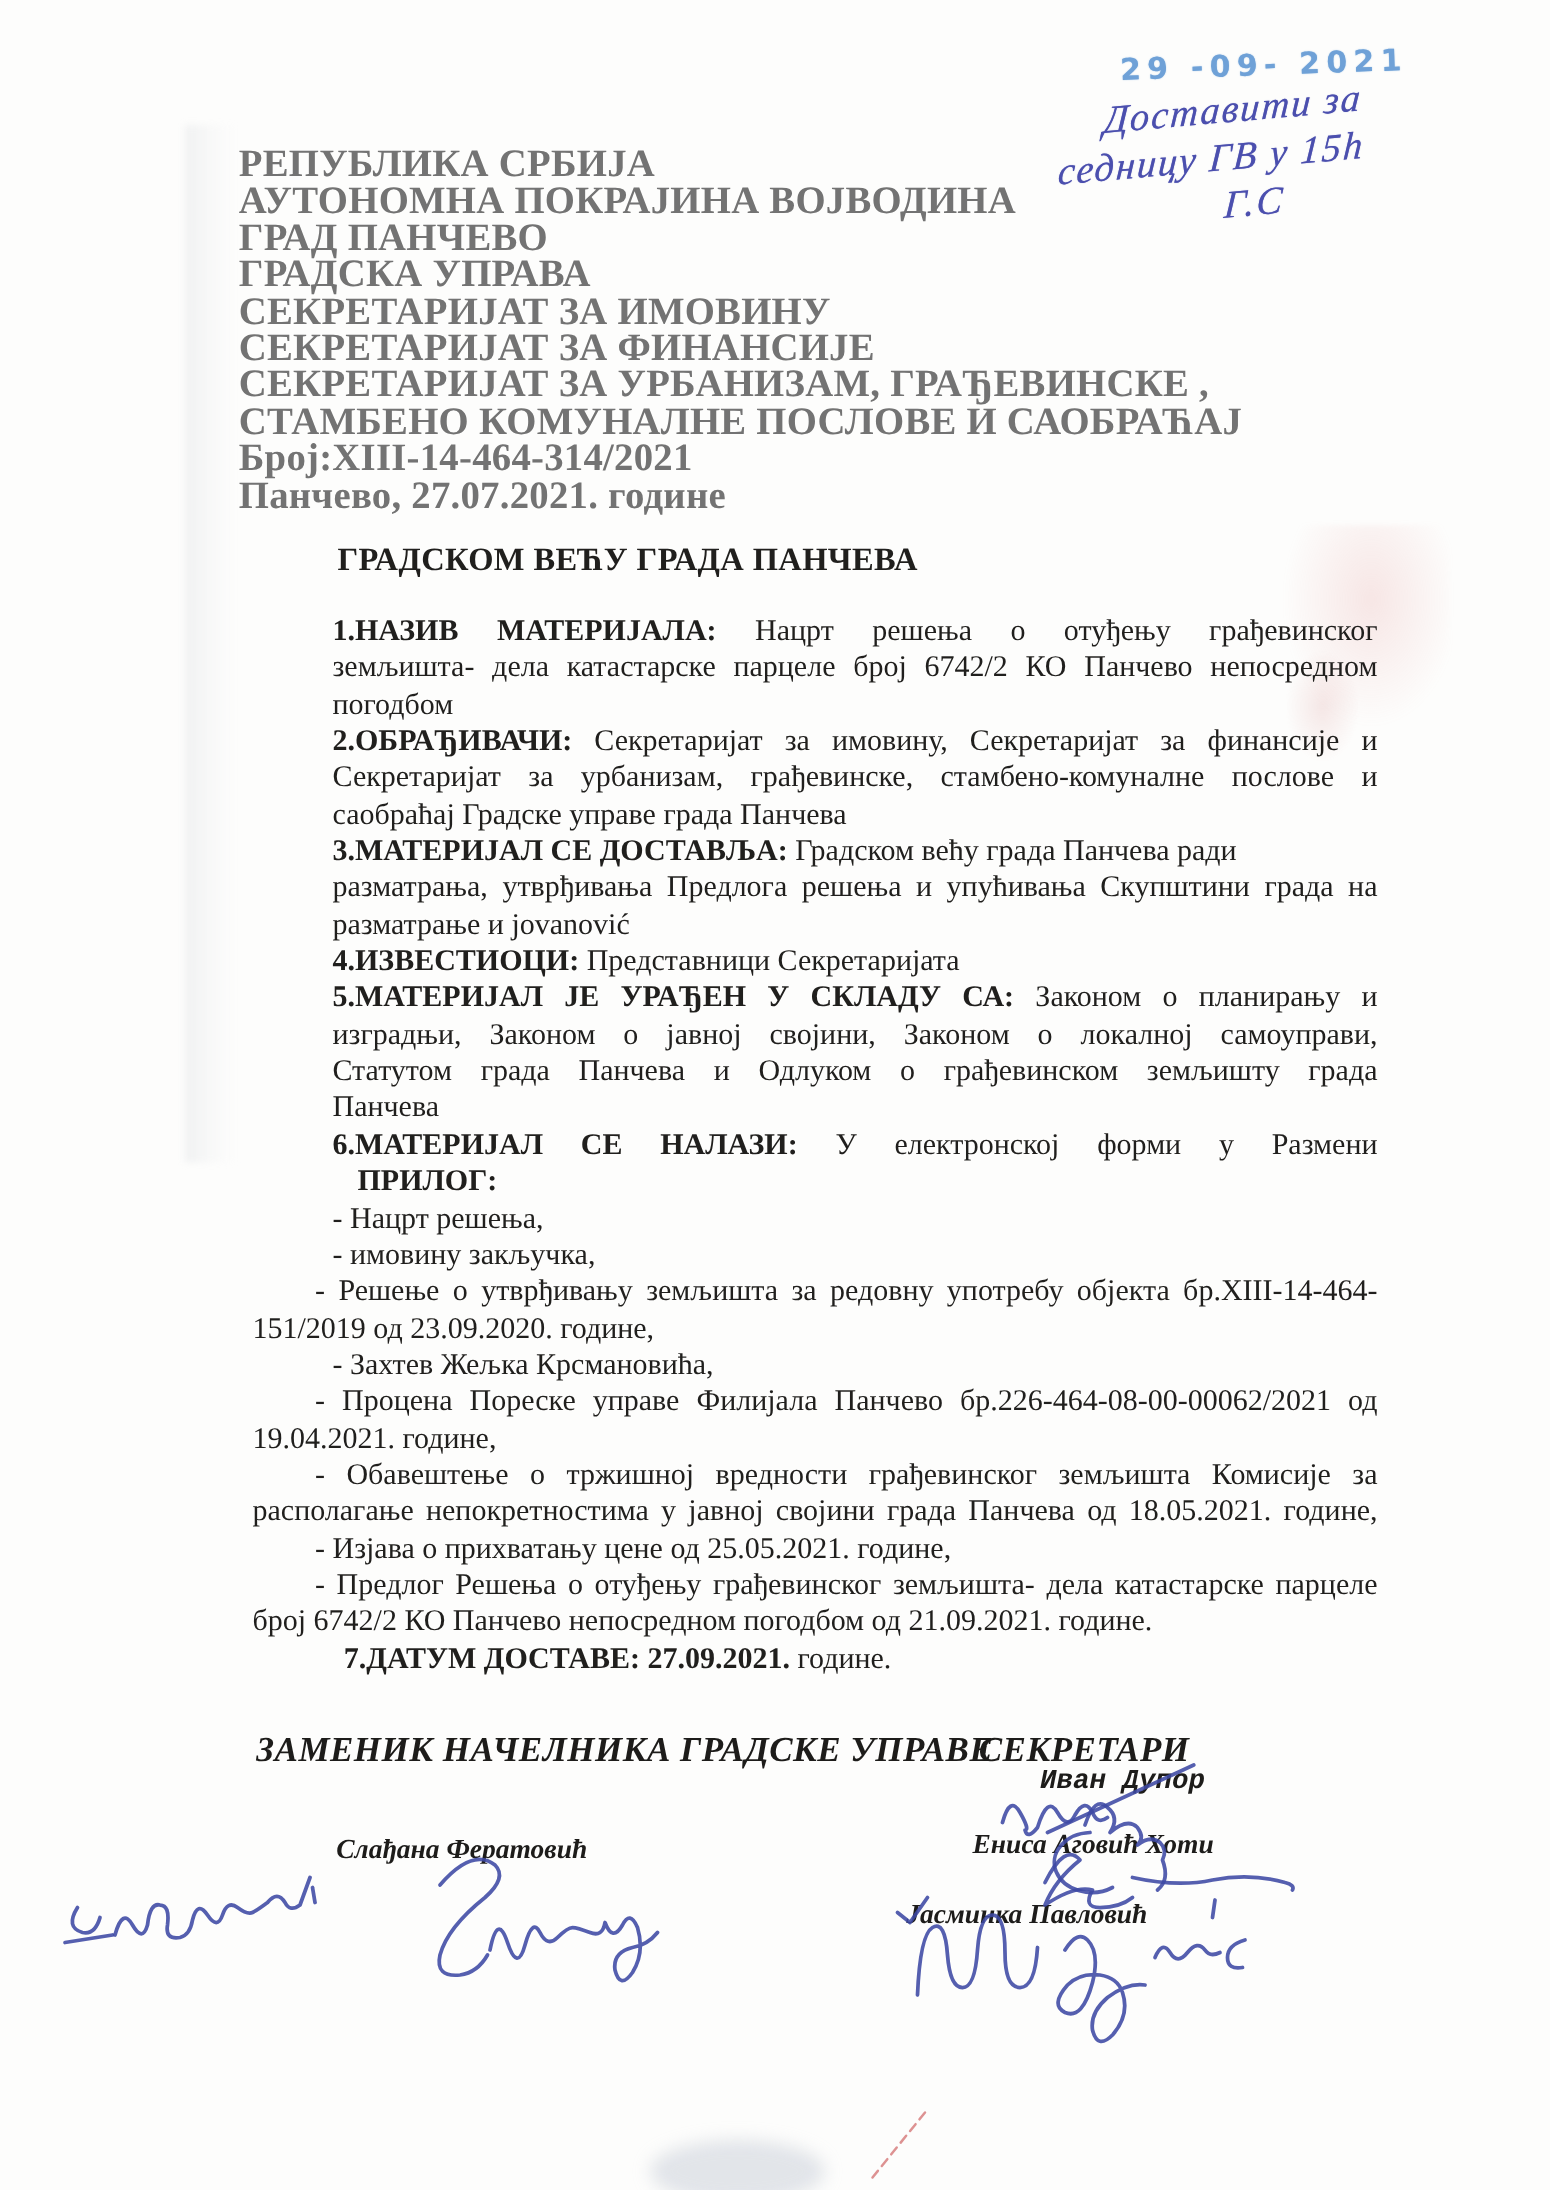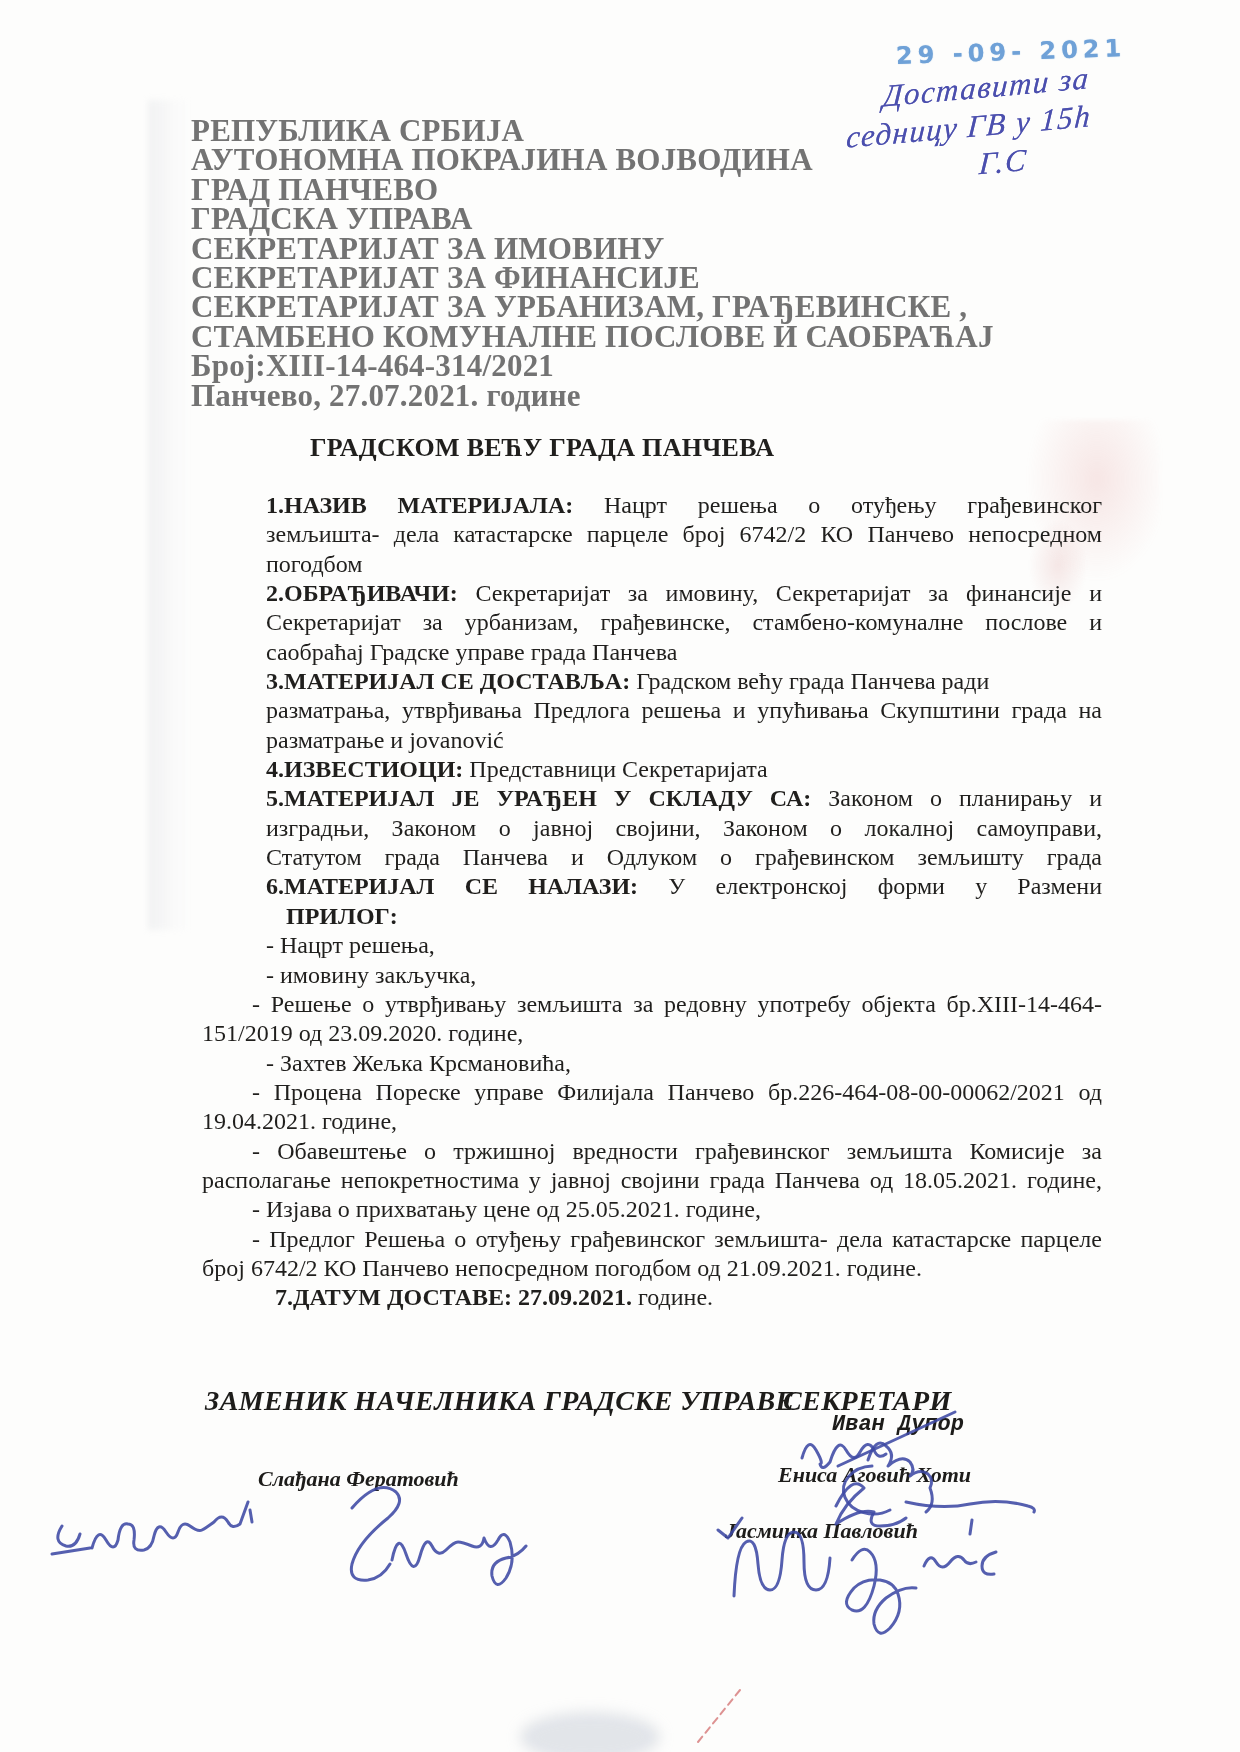--- a/index.html
+++ b/index.html
@@ -23,35 +23,35 @@
         font-size:24px;letter-spacing:5px;color:#639ad4;transform:rotate(-2deg);opacity:.92;
         text-shadow:0 0 1px rgba(99,154,212,.7);}
   .note{position:absolute;left:846px;top:70px;color:#4b4fae;font-size:31px;font-style:italic;
         transform:rotate(-5deg) skewX(-9deg);line-height:38px;letter-spacing:1.5px;
         text-shadow:0 0 .6px rgba(75,79,174,.8);white-space:nowrap;}
   .note .l1{margin-left:34px;}
   .note .l3{margin-left:136px;}
   
   .letterhead{position:absolute;left:191px;top:116px;font-weight:bold;font-size:31px;
         line-height:29.4px;letter-spacing:.2px;color:#737373;}
-  .title{position:absolute;left:270px;top:433px;font-weight:bold;font-size:26px;letter-spacing:.3px;margin-left:40px;}
+  .title{position:absolute;left:270px;top:433px;font-weight:bold;font-size:26px;letter-spacing:.3px;}
   
   .bodytext{position:absolute;left:202px;top:491px;width:900px;font-size:24px;line-height:29.35px;}
   .line{min-height:29.35px;}
   .j{text-align:justify;text-align-last:justify;}
   .b{font-weight:bold;}
   .m50{padding-left:50px;} .m64{padding-left:64px;} .m73{padding-left:73px;} .m84{padding-left:84px;}
   
   .sig{position:absolute;font-style:italic;font-weight:bold;white-space:nowrap;color:#1d1c1a;}
   .role{font-size:28px;letter-spacing:.4px;}
   .name{font-size:22px;}
   .role-left{left:205px;top:1385px;}
   .role-right{left:783px;top:1385px;}
   .name-ivan{left:832px;top:1412px;font-family:Liberation Mono, monospace;}
-  .name-sladjana{left:258px;top:1466px;}
+  .name-sladjana{left:269px;top:1466px;}
   .name-enisa{left:778px;top:1462px;}
   .name-jasminka{left:725px;top:1518px;}
   .ink{position:absolute;left:0;top:0;width:1240px;height:1752px;pointer-events:none;}
   .ink path{fill:none;stroke:#3d49a4;stroke-width:3;stroke-linecap:round;stroke-linejoin:round;opacity:.88;}
   .ink .redmark{stroke:#c84b4b;stroke-width:2;stroke-dasharray:7 5;opacity:.6;}
 </style>
 </head>
 <body>
 
 <div class="page">
@@ -95,20 +95,21 @@
       <div class="line m64 j"><span class="b">2.ОБРАЂИВАЧИ:</span><span> Секретаријат за имовину, Секретаријат за финансије и</span><span class="b"></span></div>
       <div class="line m64 j"><span class="b"></span><span>Секретаријат за урбанизам, грађевинске, стамбено-комуналне послове и</span><span class="b"></span></div>
       <div class="line m64"><span class="b"></span><span>саобраћај Градске управе града Панчева</span><span class="b"></span></div>
       <div class="line m64"><span class="b">3.МАТЕРИЈАЛ СЕ ДОСТАВЉА:</span><span> Градском већу града Панчева ради</span><span class="b"></span></div>
       <div class="line m64 j"><span class="b"></span><span>разматрања, утврђивања Предлога решења и упућивања Скупштини града на</span><span class="b"></span></div>
       <div class="line m64"><span class="b"></span><span>разматрање и jovanović</span><span class="b"></span></div>
       <div class="line m64"><span class="b">4.ИЗВЕСТИОЦИ:</span><span> Представници Секретаријата</span><span class="b"></span></div>
       <div class="line m64 j"><span class="b">5.МАТЕРИЈАЛ ЈЕ УРАЂЕН У СКЛАДУ СА:</span><span> Законом о планирању и</span><span class="b"></span></div>
       <div class="line m64 j"><span class="b"></span><span>изградњи,  Законом о јавној својини, Законом о локалној самоуправи,</span><span class="b"></span></div>
       <div class="line m64 j"><span class="b"></span><span>Статутом града Панчева и Одлуком о грађевинском земљишту града</span><span class="b"></span></div>
+      <div class="line m64"><span class="b"></span><span>Панчева</span><span class="b"></span></div>
       <div class="line m64 j"><span class="b">6.МАТЕРИЈАЛ СЕ НАЛАЗИ:</span><span> У електронској форми у Размени</span><span class="b"></span></div>
       <div class="line m84"><span class="b">ПРИЛОГ:</span><span></span><span class="b"></span></div>
       <div class="line m64"><span class="b"></span><span>- Нацрт решења,</span><span class="b"></span></div>
       <div class="line m64"><span class="b"></span><span>- имовину закључка,</span><span class="b"></span></div>
       <div class="line m50 j"><span class="b"></span><span>- Решење о утврђивању земљишта за редовну употребу објекта бр.XIII-14-464-</span><span class="b"></span></div>
       <div class="line"><span class="b"></span><span>151/2019 од 23.09.2020. године,</span><span class="b"></span></div>
       <div class="line m64"><span class="b"></span><span>- Захтев Жељка Крсмановића,</span><span class="b"></span></div>
       <div class="line m50 j"><span class="b"></span><span>- Процена Пореске управе Филијала Панчево бр.226-464-08-00-00062/2021 од</span><span class="b"></span></div>
       <div class="line"><span class="b"></span><span>19.04.2021. године,</span><span class="b"></span></div>
       <div class="line m50 j"><span class="b"></span><span>- Обавештење о тржишној вредности грађевинског земљишта Комисије за</span><span class="b"></span></div>

